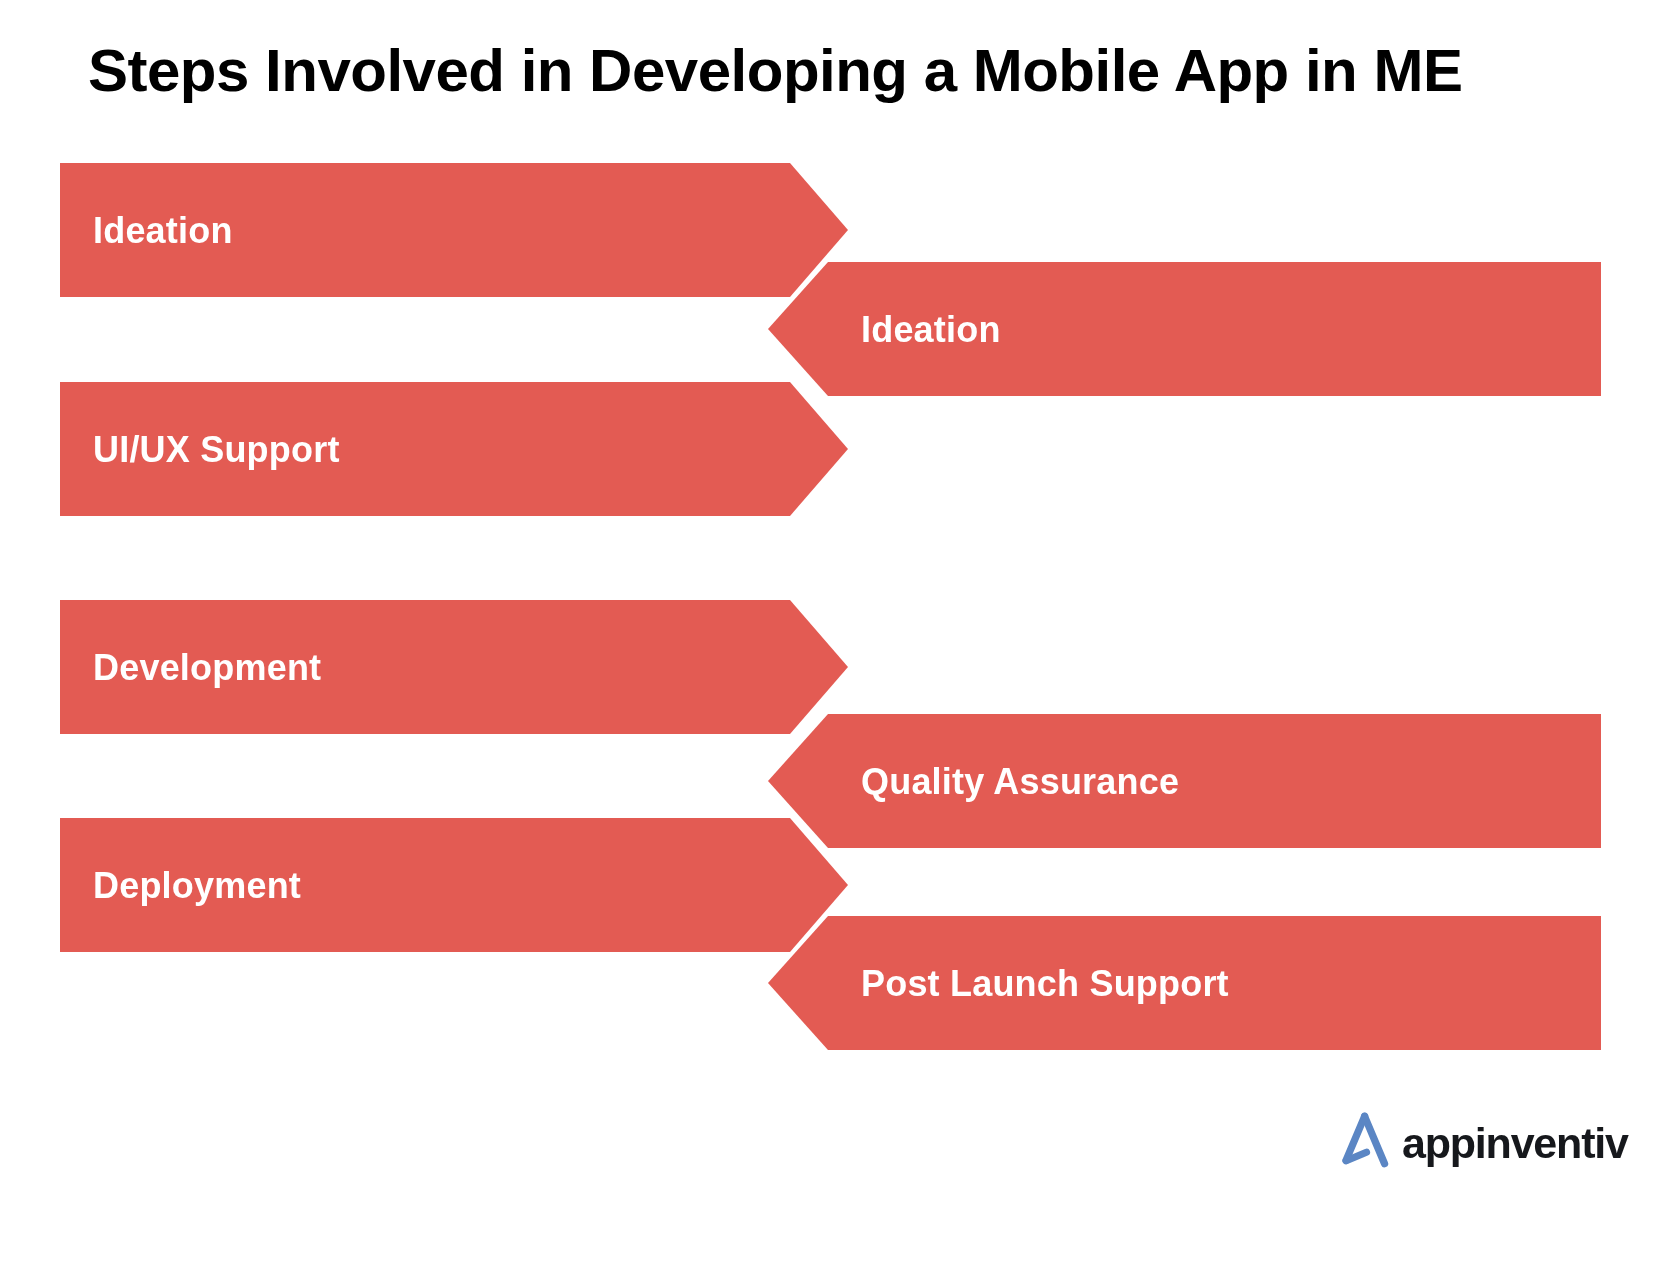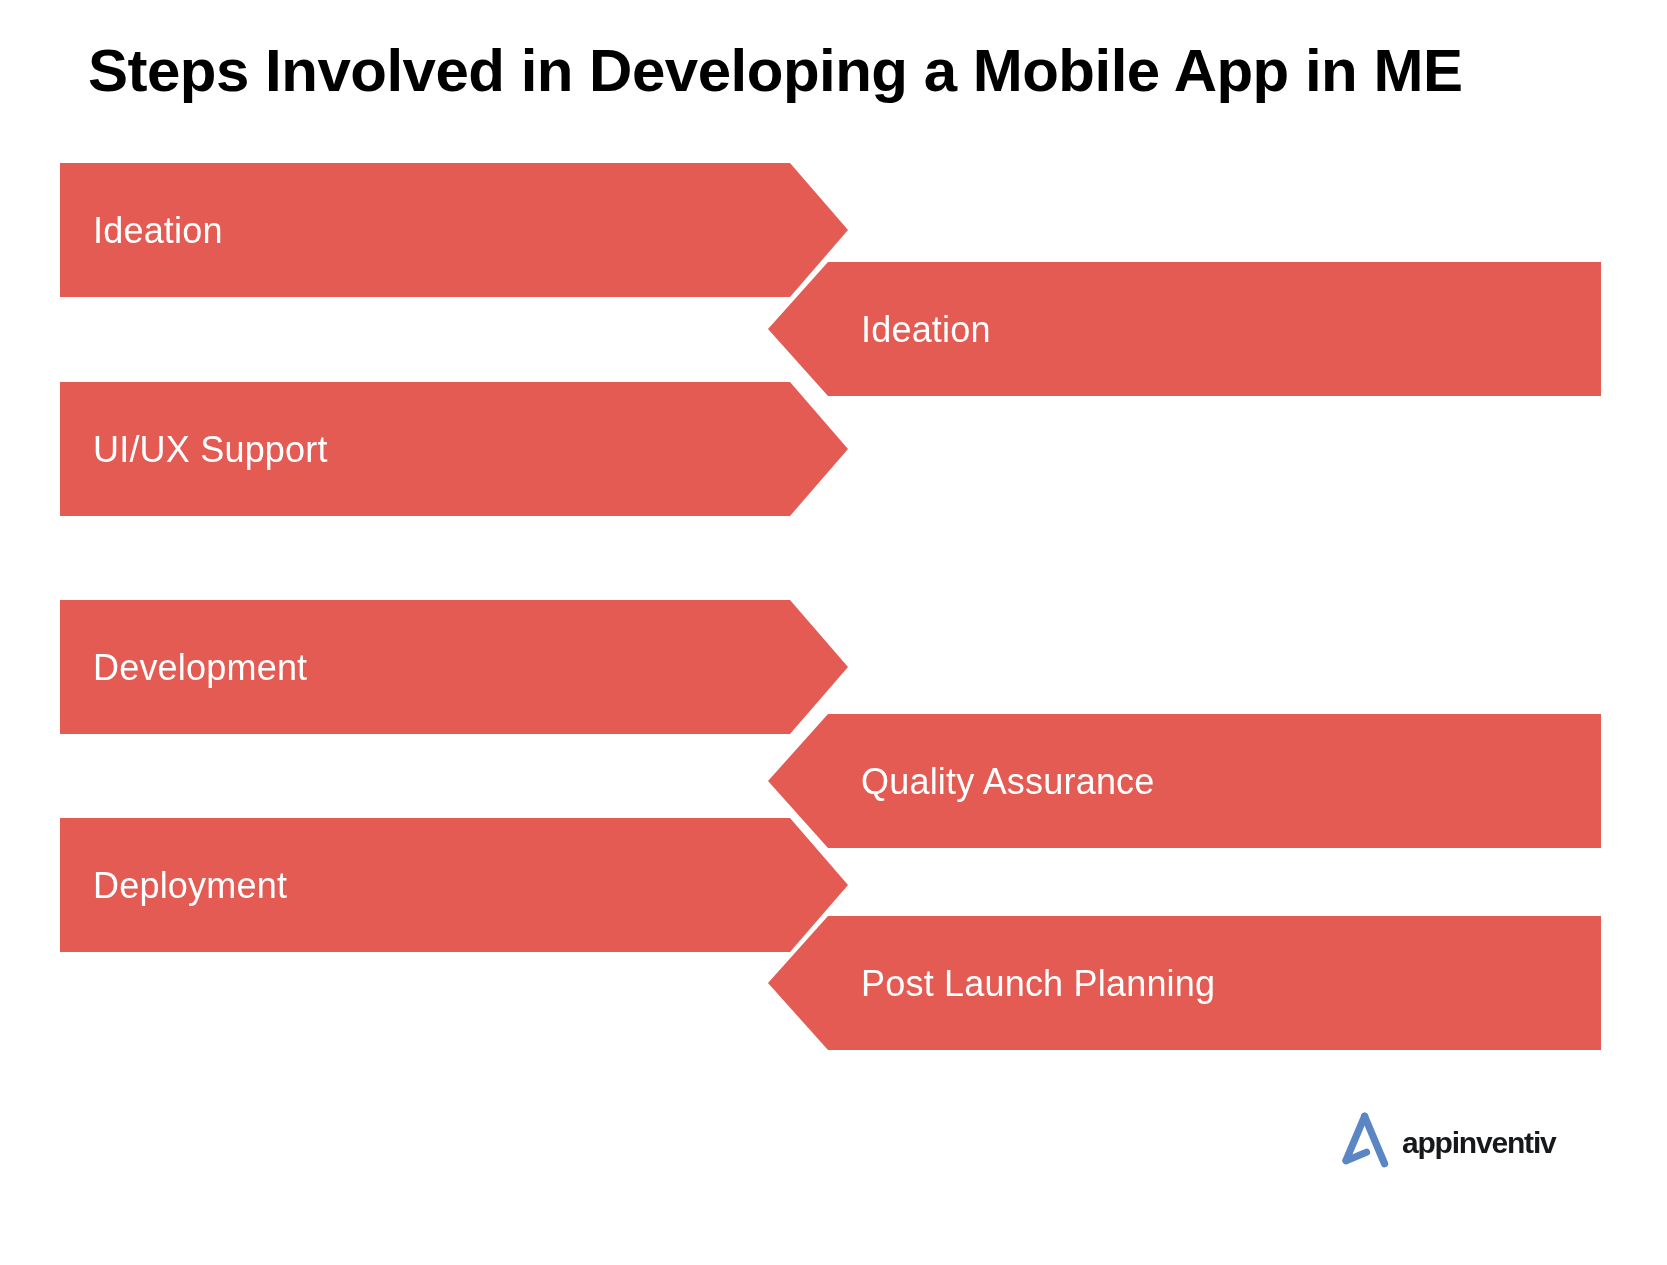--- a/index.html
+++ b/index.html
@@ -60,21 +60,21 @@
     left: 768px;
     width: 833px;
     padding-left: 93px;
     -webkit-clip-path: polygon(60px 0, 100% 0, 100% 100%, 60px 100%, 0 50%);
     clip-path: polygon(60px 0, 100% 0, 100% 100%, 60px 100%, 0 50%);
   }
 
   .step-label {
     color: #ffffff;
     font-size: 36px;
-    font-weight: 400;
+    font-weight: 700;
     letter-spacing: 0.2px;
     line-height: 1;
     white-space: nowrap;
     position: relative;
     top: 1px;
   }
 
   
   .row-0 { top: 163px; }
   .row-1 { top: 262px; }
@@ -96,21 +96,21 @@
     align-items: center;
     gap: 6px;
   }
   .logo-mark {
     width: 62px;
     height: 62px;
     flex: 0 0 auto;
     display: block;
   }
   .logo-text {
-    font-size: 30px;
+    font-size: 43px;
     font-weight: 600;
     color: #16181c;
     letter-spacing: -1.2px;
     line-height: 1;
     position: relative;
     top: 2px;
   }
 </style>
 </head>
 <body>
@@ -138,21 +138,21 @@
 
   <div class="step right row-5">
     <span class="step-label">Quality Assurance</span>
   </div>
 
   <div class="step left row-6">
     <span class="step-label">Deployment</span>
   </div>
 
   <div class="step right row-7">
-    <span class="step-label">Post Launch Planning</span>
+    <span class="step-label">Post Launch Support</span>
   </div>
 
   <div class="logo">
     <svg class="logo-mark" viewBox="0 0 64 64">
       <path d="M31.6 6.5 L52.2 55.5" fill="none" stroke="#5B86C4" stroke-width="7.5" stroke-linecap="round"></path>
       <path d="M31.6 6.5 L12.4 52.0" fill="none" stroke="#5B86C4" stroke-width="7.5" stroke-linecap="round"></path>
       <path d="M12.6 52.4 L33.5 43.6" fill="none" stroke="#5B86C4" stroke-width="7.5" stroke-linecap="round"></path>
     </svg>
     <span class="logo-text">appinventiv</span>
   </div>

